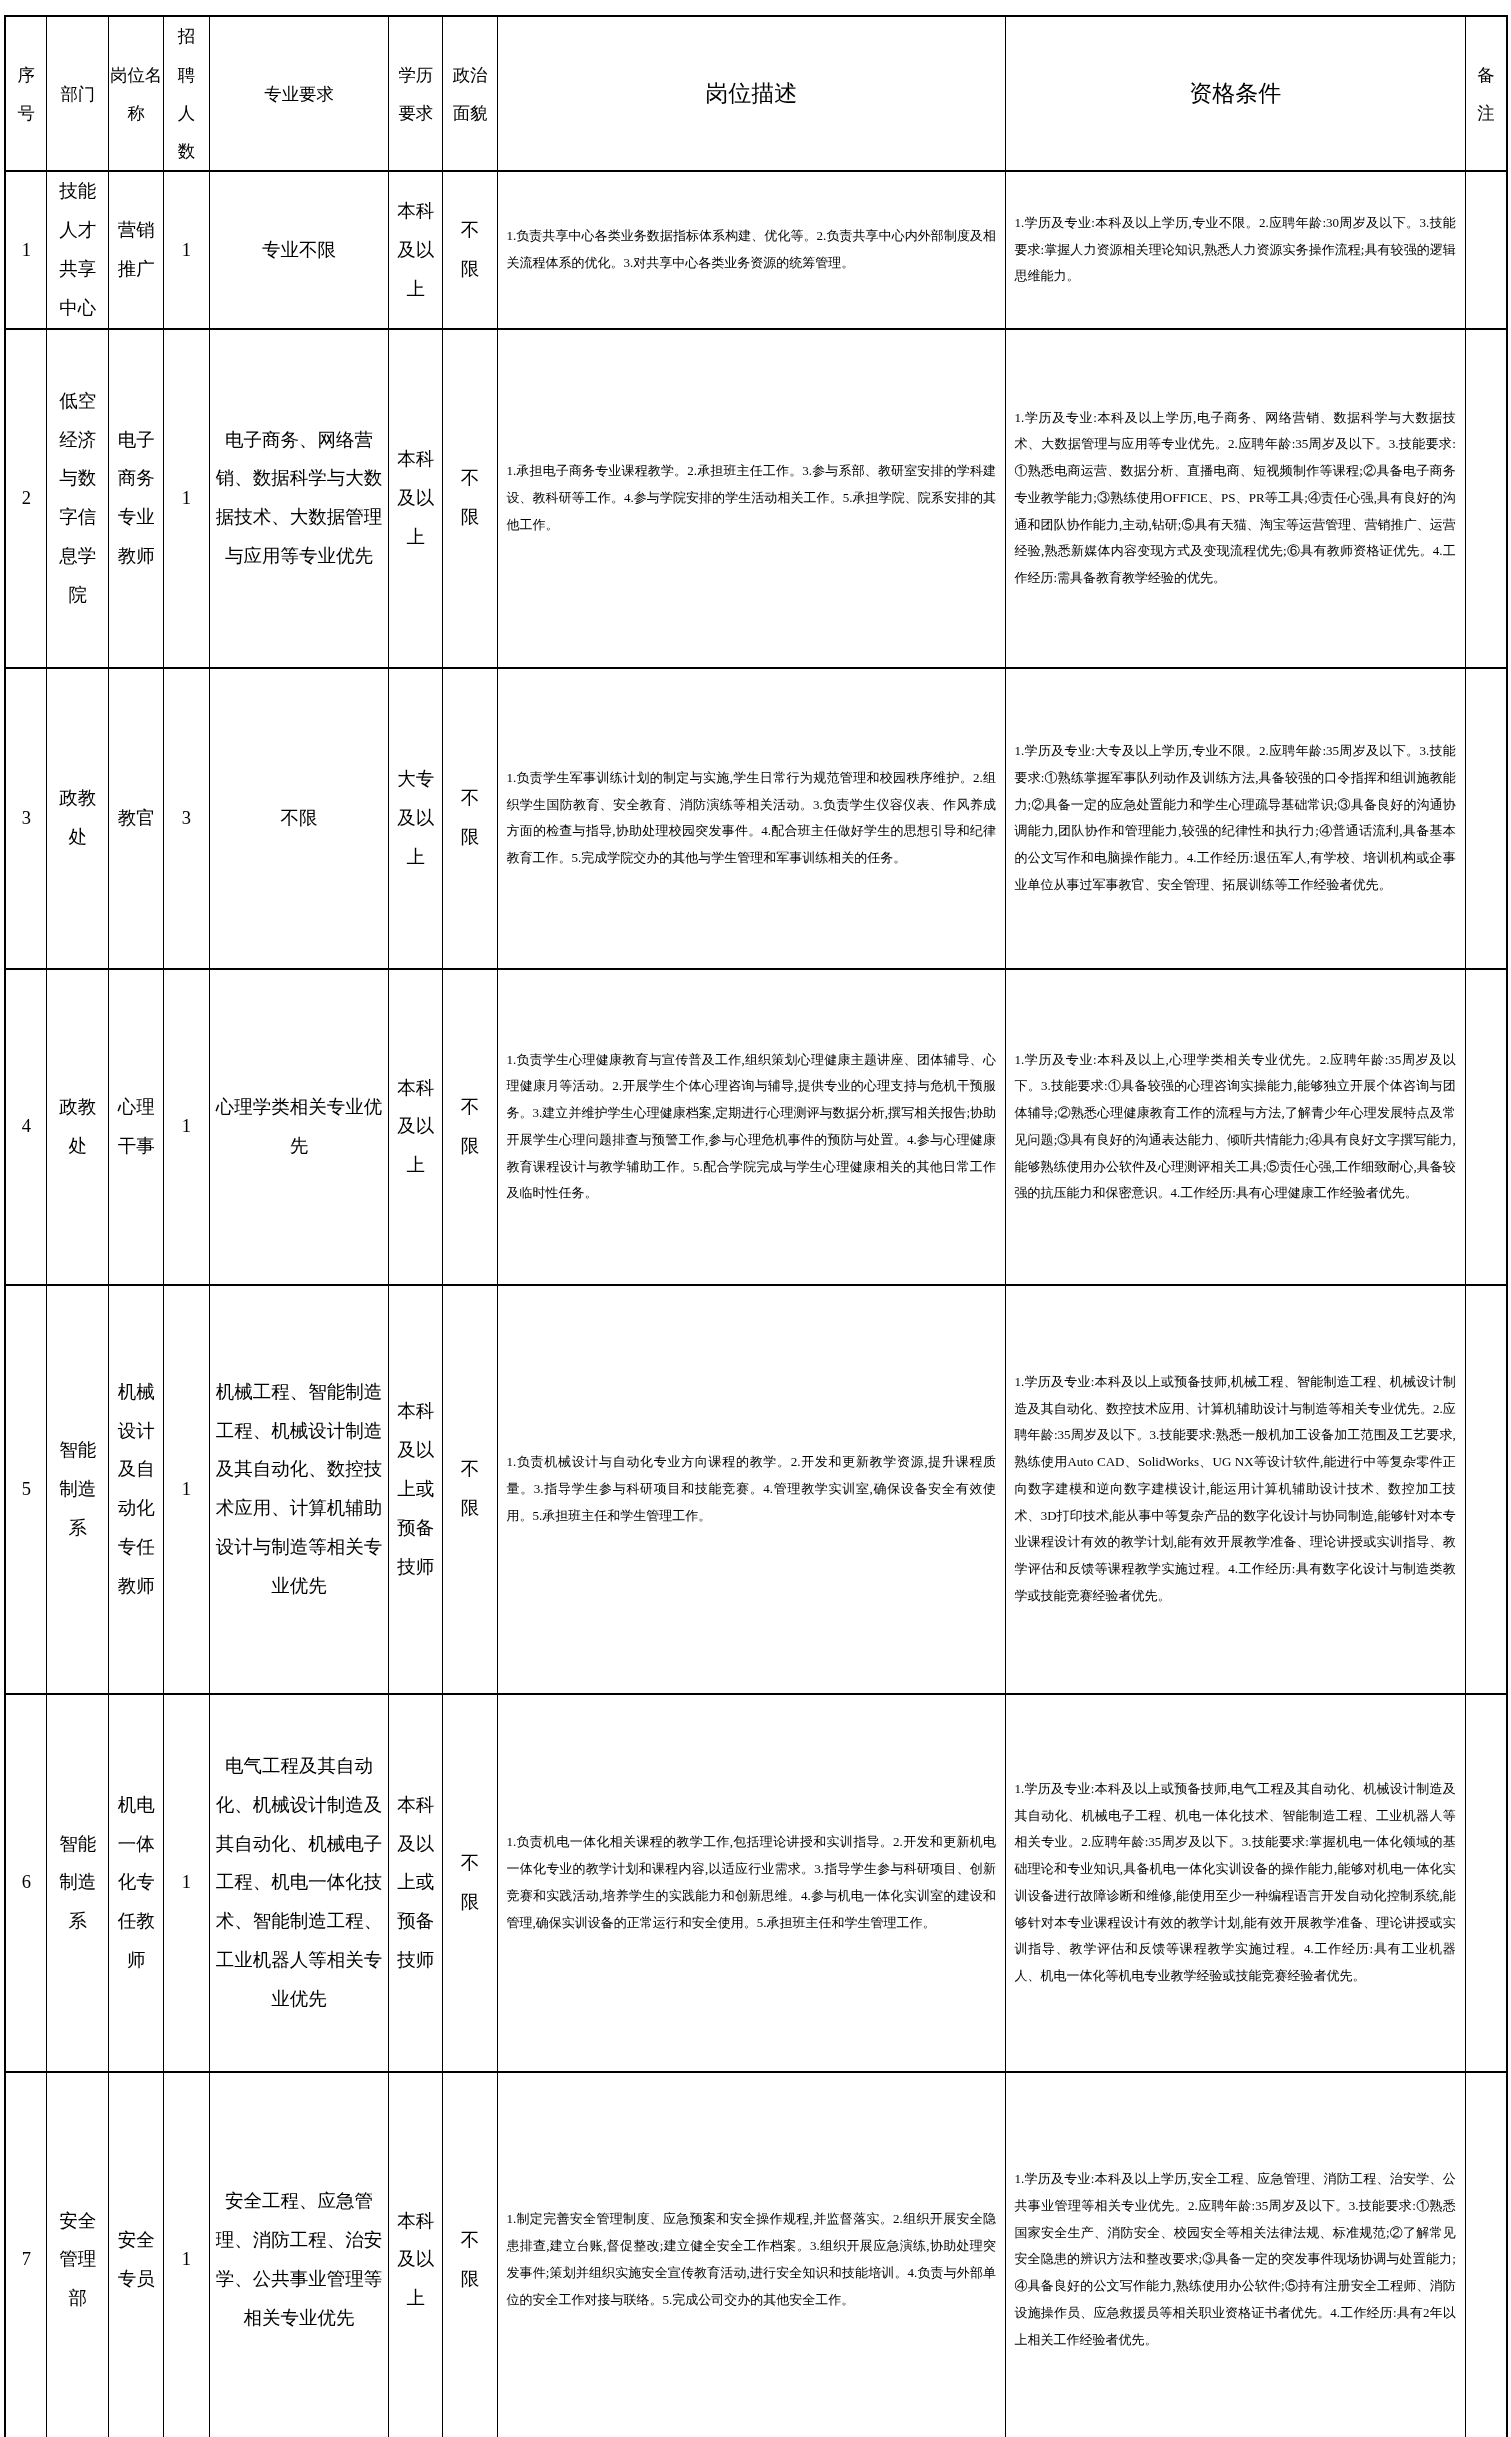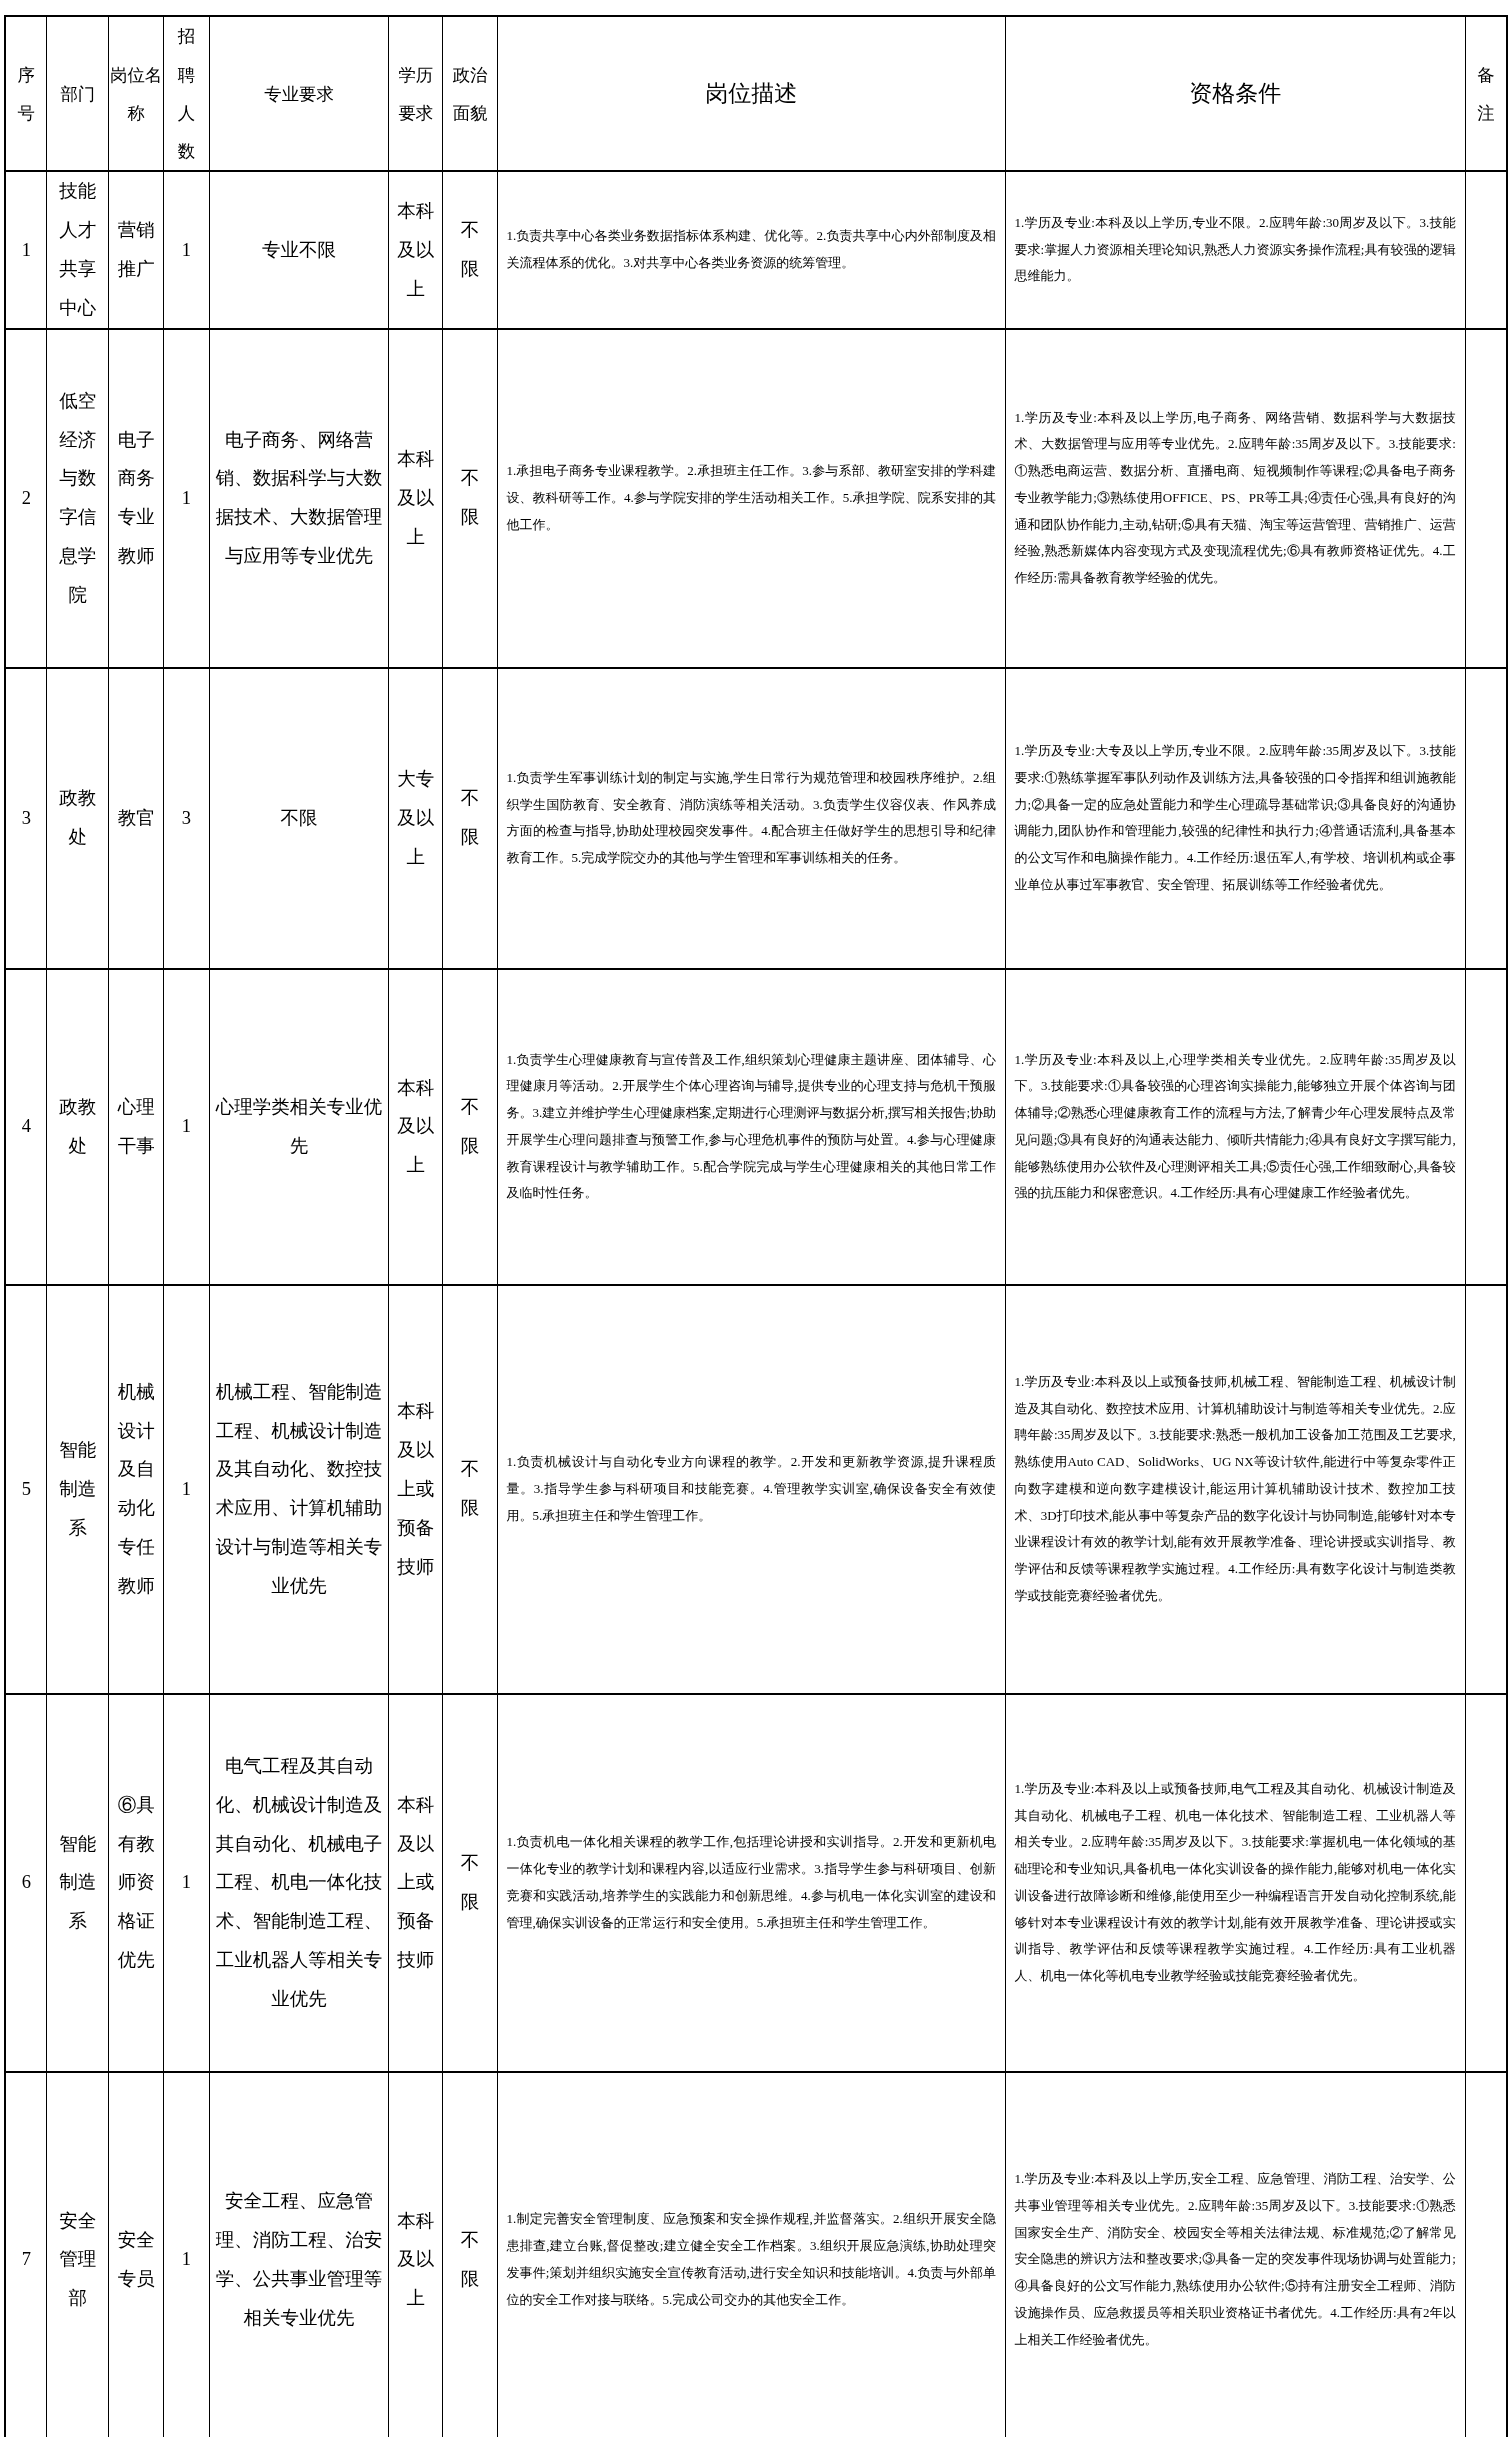--- a/index.html
+++ b/index.html
@@ -147,21 +147,21 @@
       <td class="c-edu">本科及以上或预备技师</td>
       <td class="c-pol">不限</td>
       <td class="c-desc">1.负责机械设计与自动化专业方向课程的教学。2.开发和更新教学资源,提升课程质量。3.指导学生参与科研项目和技能竞赛。4.管理教学实训室,确保设备安全有效使用。5.承担班主任和学生管理工作。</td>
       <td class="c-qual">1.学历及专业:本科及以上或预备技师,机械工程、智能制造工程、机械设计制造及其自动化、数控技术应用、计算机辅助设计与制造等相关专业优先。2.应聘年龄:35周岁及以下。3.技能要求:熟悉一般机加工设备加工范围及工艺要求,熟练使用Auto CAD、SolidWorks、UG NX等设计软件,能进行中等复杂零件正向数字建模和逆向数字建模设计,能运用计算机辅助设计技术、数控加工技术、3D打印技术,能从事中等复杂产品的数字化设计与协同制造,能够针对本专业课程设计有效的教学计划,能有效开展教学准备、理论讲授或实训指导、教学评估和反馈等课程教学实施过程。4.工作经历:具有数字化设计与制造类教学或技能竞赛经验者优先。</td>
       <td class="c-remark"></td>
     </tr>
 
     <tr style="height:378px">
       <td class="c-seq">6</td>
       <td class="c-dept">智能制造系</td>
-      <td class="c-pos">⑥具有教师资格证优先</td>
+      <td class="c-pos">机电一体化专任教师</td>
       <td class="c-count">1</td>
       <td class="c-major">电气工程及其自动化、机械设计制造及其自动化、机械电子工程、机电一体化技术、智能制造工程、工业机器人等相关专业优先</td>
       <td class="c-edu">本科及以上或预备技师</td>
       <td class="c-pol">不限</td>
       <td class="c-desc">1.负责机电一体化相关课程的教学工作,包括理论讲授和实训指导。2.开发和更新机电一体化专业的教学计划和课程内容,以适应行业需求。3.指导学生参与科研项目、创新竞赛和实践活动,培养学生的实践能力和创新思维。4.参与机电一体化实训室的建设和管理,确保实训设备的正常运行和安全使用。5.承担班主任和学生管理工作。</td>
       <td class="c-qual">1.学历及专业:本科及以上或预备技师,电气工程及其自动化、机械设计制造及其自动化、机械电子工程、机电一体化技术、智能制造工程、工业机器人等相关专业。2.应聘年龄:35周岁及以下。3.技能要求:掌握机电一体化领域的基础理论和专业知识,具备机电一体化实训设备的操作能力,能够对机电一体化实训设备进行故障诊断和维修,能使用至少一种编程语言开发自动化控制系统,能够针对本专业课程设计有效的教学计划,能有效开展教学准备、理论讲授或实训指导、教学评估和反馈等课程教学实施过程。4.工作经历:具有工业机器人、机电一体化等机电专业教学经验或技能竞赛经验者优先。</td>
       <td class="c-remark"></td>
     </tr>
 
     <tr style="height:376px">

